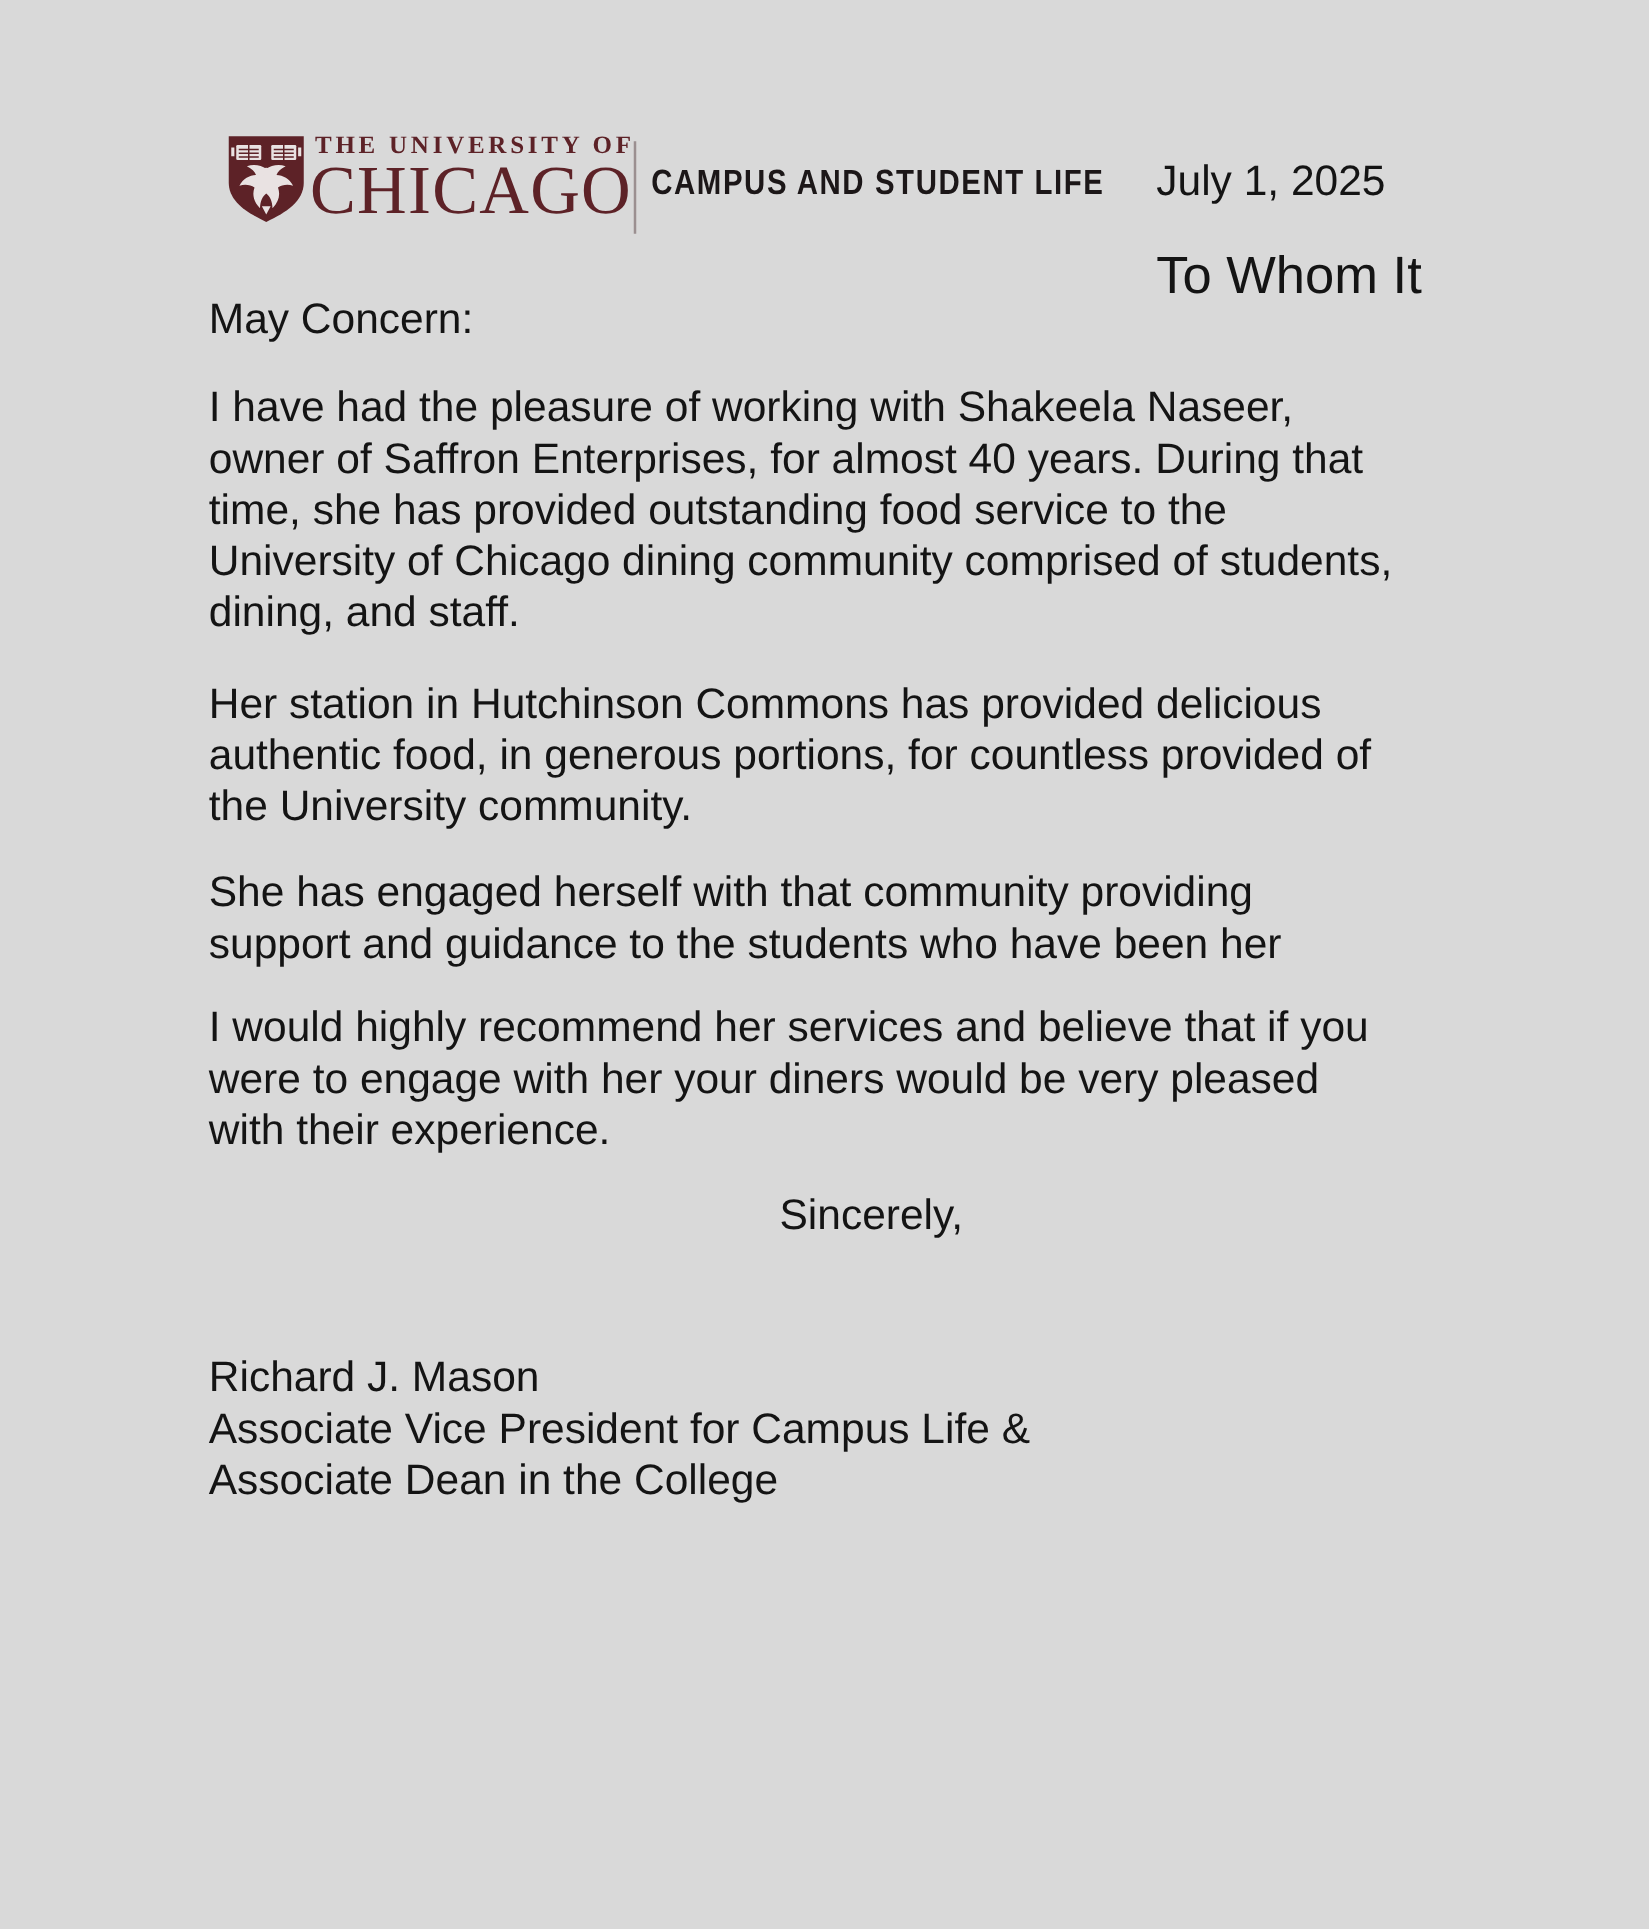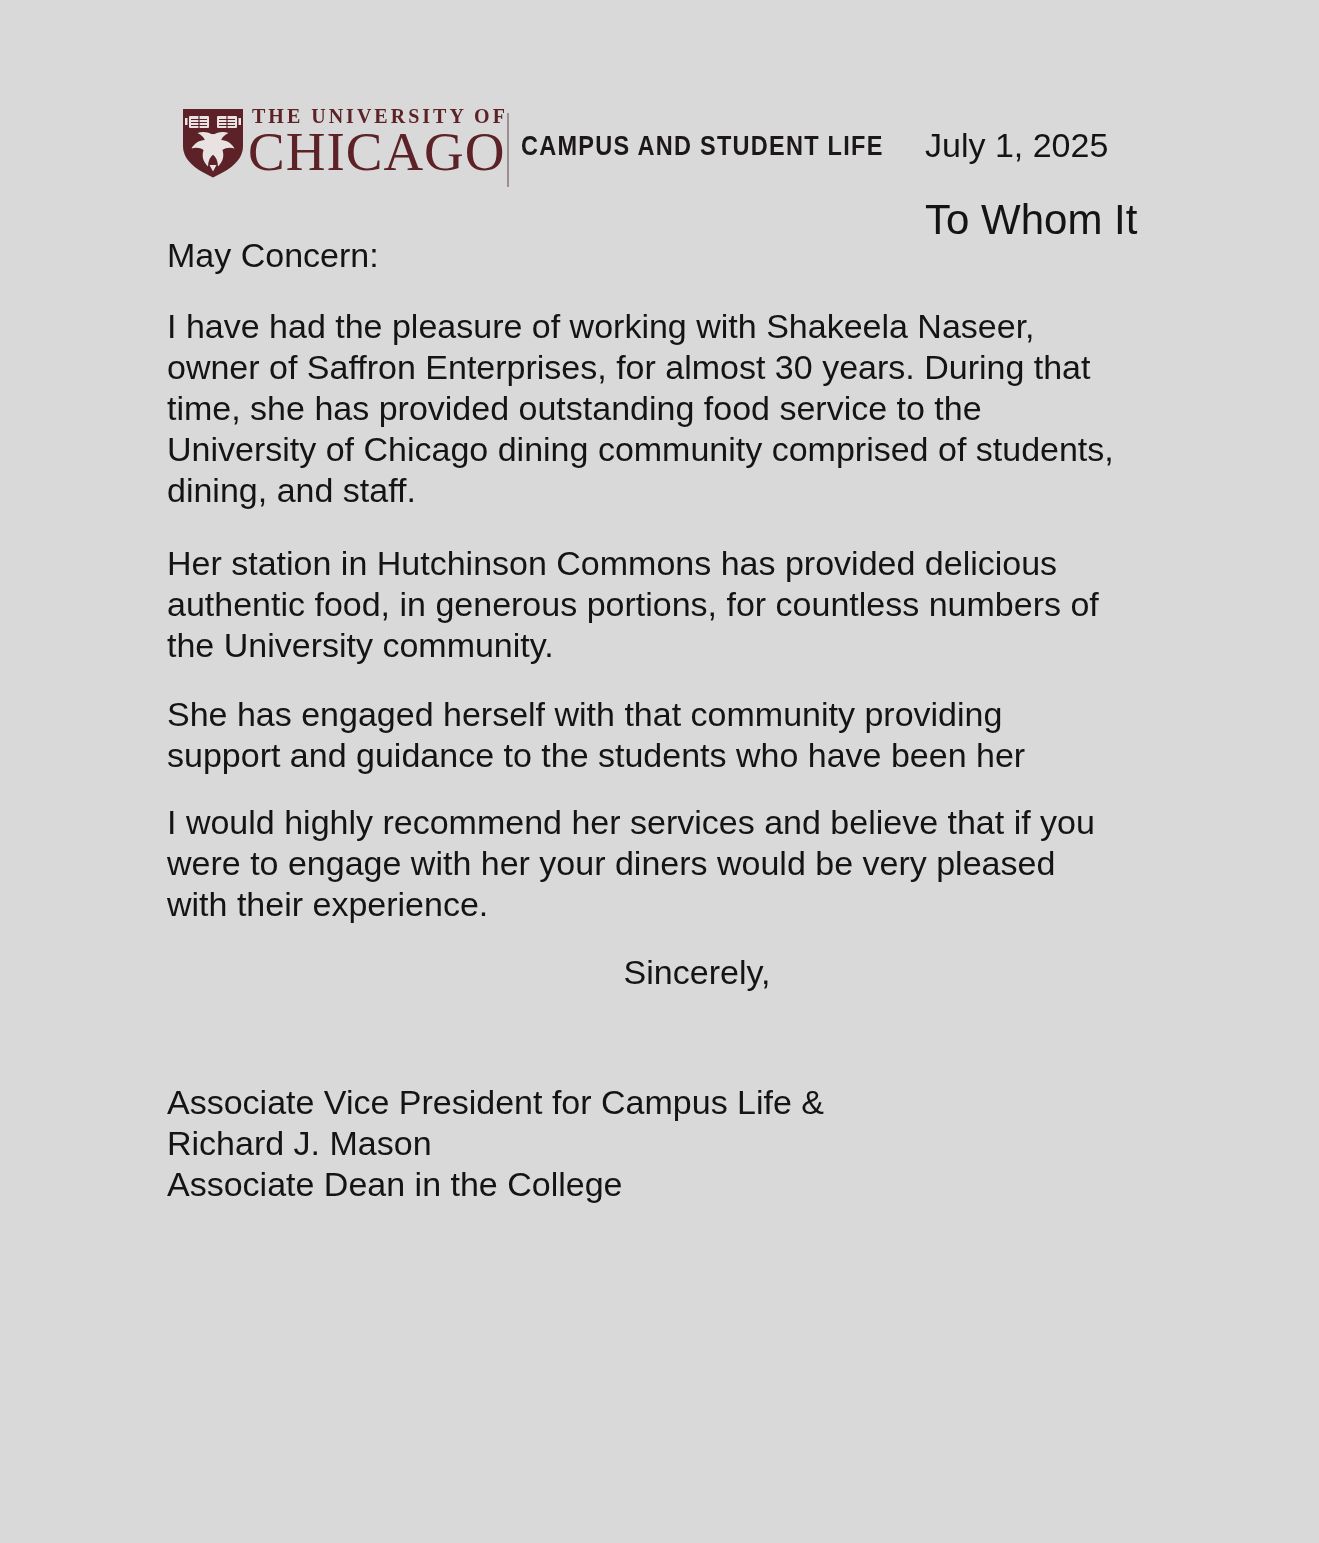--- a/index.html
+++ b/index.html
@@ -97,45 +97,45 @@
   <div class="header-divider"></div>
   <div class="dept">CAMPUS AND STUDENT LIFE</div>
   <div class="date">July 1, 2025</div>
   <div class="salutation-right">To Whom It</div>
 
   <div class="body-text">
     <div class="line">May Concern:</div>
 
     <div class="para-1">
       <div class="line">I have had the pleasure of working with Shakeela Naseer,</div>
-      <div class="line">owner of Saffron Enterprises, for almost 30 years. During that</div>
+      <div class="line">owner of Saffron Enterprises, for almost 40 years. During that</div>
       <div class="line">time, she has provided outstanding food service to the</div>
       <div class="line">University of Chicago dining community comprised of students,</div>
       <div class="line">dining, and staff.</div>
     </div>
 
     <div class="para-2">
       <div class="line">Her station in Hutchinson Commons has provided delicious</div>
-      <div class="line">authentic food, in generous portions, for countless numbers of</div>
+      <div class="line">authentic food, in generous portions, for countless provided of</div>
       <div class="line">the University community.</div>
     </div>
 
     <div class="para-3">
       <div class="line">She has engaged herself with that community providing</div>
       <div class="line">support and guidance to the students who have been her</div>
     </div>
 
     <div class="para-4">
       <div class="line">I would highly recommend her services and believe that if you</div>
       <div class="line">were to engage with her your diners would be very pleased</div>
       <div class="line">with their experience.</div>
     </div>
 
     <div class="closing line">Sincerely,</div>
 
     <div class="signature">
+      <div class="line">Richard J. Mason</div>
       <div class="line">Associate Vice President for Campus Life &amp;</div>
-      <div class="line">Richard J. Mason</div>
       <div class="line">Associate Dean in the College</div>
     </div>
   </div>
 
 </div>
 
 </body></html>

